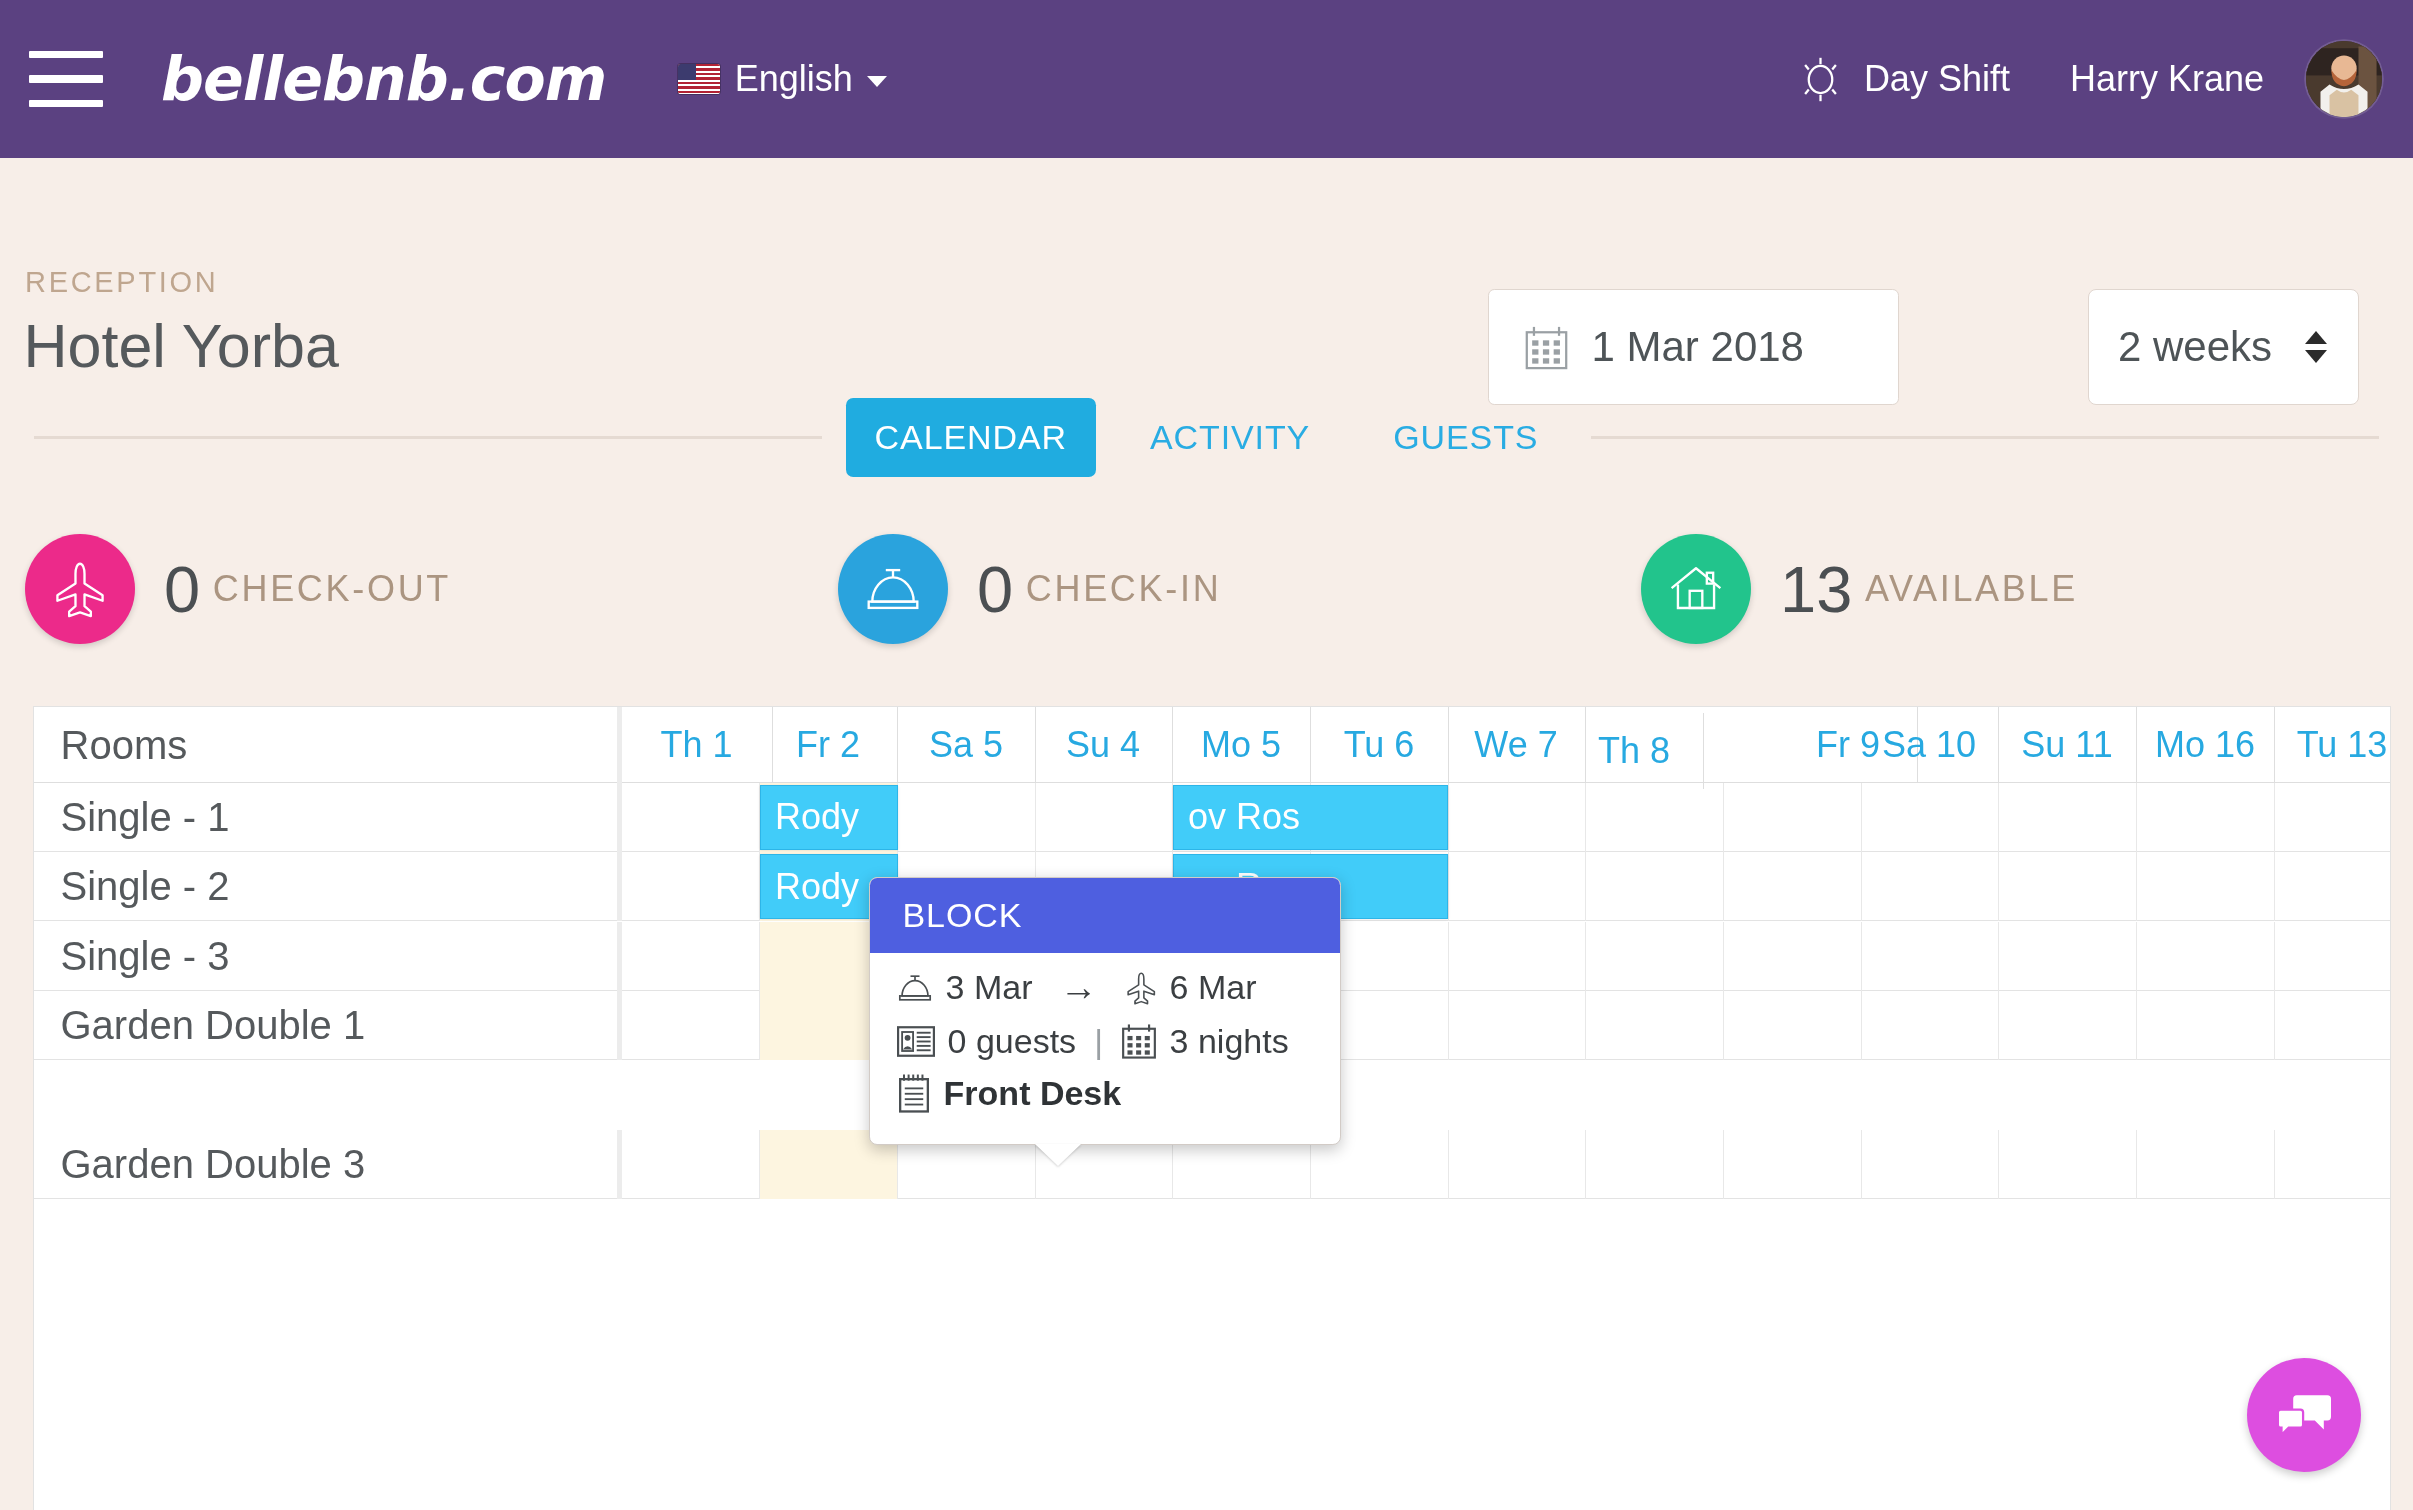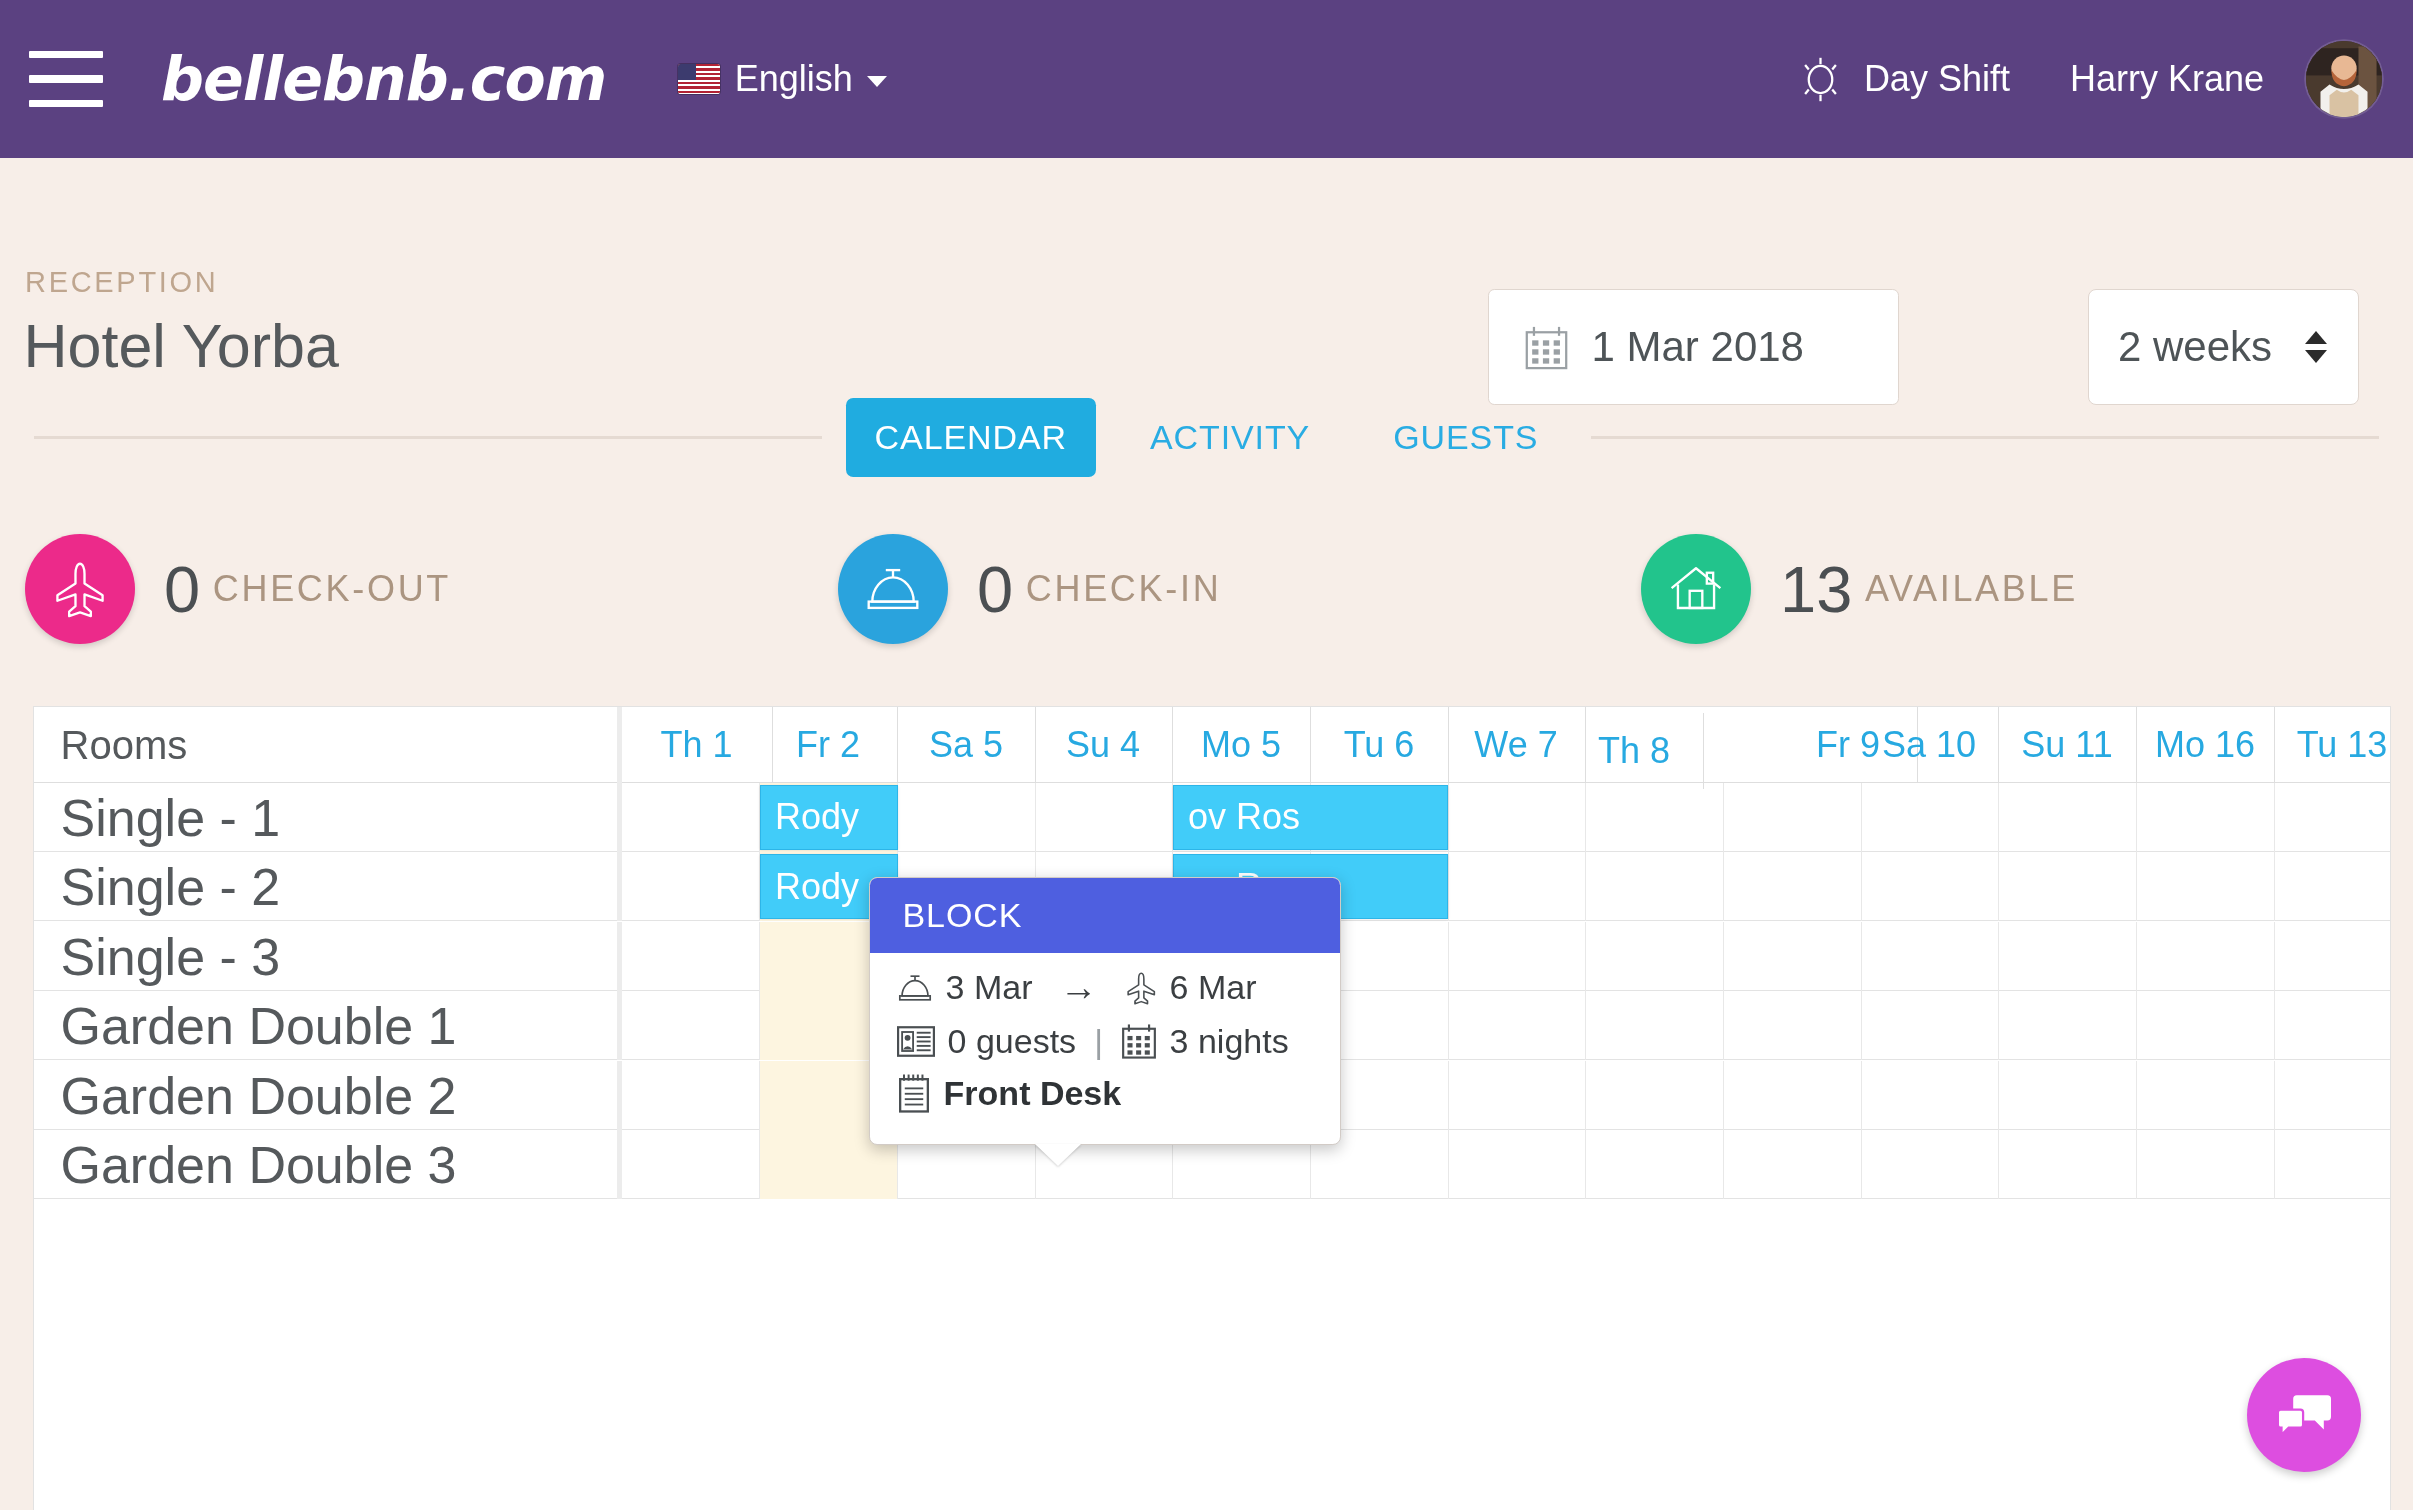--- a/index.html
+++ b/index.html
@@ -162,21 +162,21 @@
   .calbody { position: relative; height: 728px; }
   .gridrow {
     position: absolute; left: 0; width: 2358px; height: 69px;
     border-bottom: 0.9px solid #e3e3e3;
   }
   .room-cell {
     position: absolute; left: 0; top: 0; width: 588px; height: 69px;
     display: flex; align-items: center;
     border-right: 5.4px solid #ececec;
   }
-  .room-cell span { margin-left: 27px; font-size: 52px; color: #55595c; font-weight: 300; }
+  .room-cell span { margin-left: 27px; font-size: 40px; color: #55595c; font-weight: 300; }
   .daycell {
     position: absolute; top: 0; height: 69px;
     border-right: 0.9px solid #e8e8e8;
   }
   .daycell.hl { background: #fdf5e0; }
 
   .resv {
     position: absolute; height: 65px;
     background: #41ccf9; border: 0.9px solid #2db5e8;
     display: flex; align-items: center;
@@ -440,38 +440,20 @@
         <div class="daycell" style="left: 1552px; width: 138px;"></div>
         <div class="daycell" style="left: 1690px; width: 138px;"></div>
         <div class="daycell" style="left: 1827px; width: 138px;"></div>
         <div class="daycell" style="left: 1965px; width: 138px;"></div>
         <div class="daycell" style="left: 2103px; width: 138px;"></div>
         <div class="daycell" style="left: 2240px; width: 138px;"></div>
       </div>
       <div class="gridrow" style="top: 208px;">
         <div class="room-cell">
           <span>Garden Double 1</span>
-        </div>
-        <div class="daycell" style="left: 588px; width: 138px;"></div>
-        <div class="daycell hl" style="left: 726px; width: 138px;"></div>
-        <div class="daycell" style="left: 864px; width: 138px;"></div>
-        <div class="daycell" style="left: 1001px; width: 138px;"></div>
-        <div class="daycell" style="left: 1139px; width: 138px;"></div>
-        <div class="daycell" style="left: 1277px; width: 138px;"></div>
-        <div class="daycell" style="left: 1414px; width: 138px;"></div>
-        <div class="daycell" style="left: 1552px; width: 138px;"></div>
-        <div class="daycell" style="left: 1690px; width: 138px;"></div>
-        <div class="daycell" style="left: 1827px; width: 138px;"></div>
-        <div class="daycell" style="left: 1965px; width: 138px;"></div>
-        <div class="daycell" style="left: 2103px; width: 138px;"></div>
-        <div class="daycell" style="left: 2240px; width: 138px;"></div>
-      </div>
-      <div class="gridrow" style="top: 278px;">
-        <div class="room-cell">
-          <span>Garden Double 2</span>
         </div>
         <div class="daycell" style="left: 588px; width: 138px;"></div>
         <div class="daycell hl" style="left: 726px; width: 138px;"></div>
         <div class="daycell" style="left: 864px; width: 138px;"></div>
         <div class="daycell" style="left: 1001px; width: 138px;"></div>
         <div class="daycell" style="left: 1139px; width: 138px;"></div>
         <div class="daycell" style="left: 1277px; width: 138px;"></div>
         <div class="daycell" style="left: 1414px; width: 138px;"></div>
         <div class="daycell" style="left: 1552px; width: 138px;"></div>
         <div class="daycell" style="left: 1690px; width: 138px;"></div>

